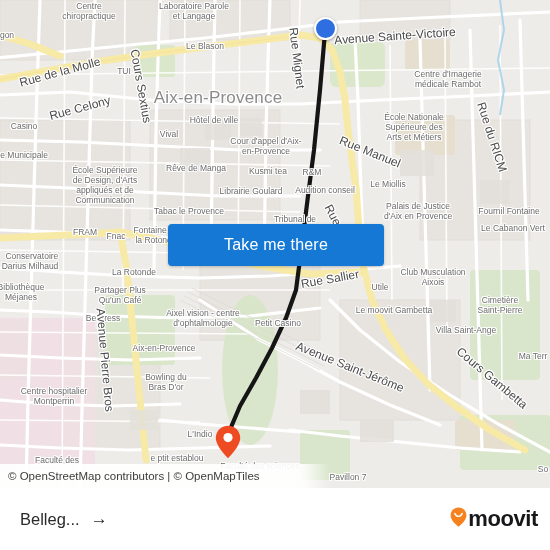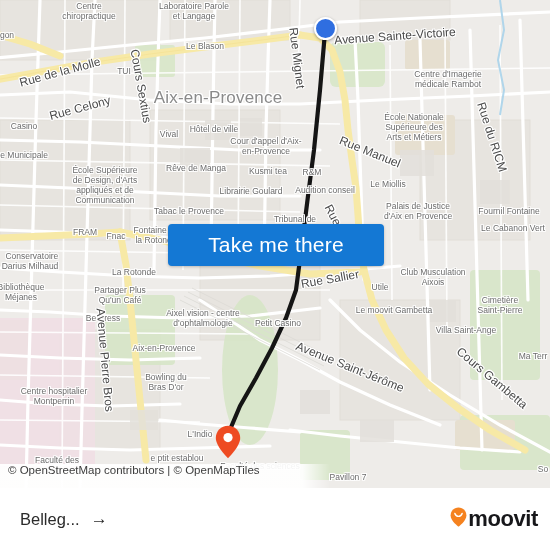--- a/index.html
+++ b/index.html
@@ -46,30 +46,30 @@
   #dest-marker{position:absolute;left:215px;top:425px;width:26px;height:34px;}
 
   
   #take-me-there{
     position:absolute;left:168px;top:224px;width:216px;height:42px;
     background:#1478d4;
     border-radius:4px;
     border:none;
     color:#ffffff;
     font-family:"Liberation Sans", sans-serif;
-    font-size:21px;
+    font-size:16px;
     letter-spacing:.2px;
     cursor:pointer;
     box-shadow:0 1px 3px rgba(0,0,0,.22);
   }
 
   
   #attribution{
     position:absolute;left:0;top:464px;height:24px;width:100%;
-    display:flex;
+    display:flex;align-items:center;
     font-size:11.5px;color:#3c3c3c;
     background:linear-gradient(to right, rgba(255,255,255,.93) 0%, rgba(255,255,255,.93) 55%, rgba(255,255,255,0) 60%);
     padding-left:8px;box-sizing:border-box;
     white-space:nowrap;
   }
 
   
   #bottom-bar{
     position:absolute;left:0;top:488px;width:550px;height:62px;
     background:#ffffff;
@@ -225,21 +225,21 @@
 chiropractique</div>
         <div class="map-label poi" style="left: 194px; top: 11px;">Laboratoire Parole
 et Langage</div>
         <div class="map-label poi" style="left: 7px; top: 35px;">gon</div>
         <div class="map-label poi" style="left: 205px; top: 46px; text-align: right;">Le Blason</div>
         <div class="map-label poi" style="left: 448px; top: 79px;">Centre d'Imagerie
 médicale Rambot</div>
         <div class="map-label poi" style="left: 124px; top: 71px;">TUI</div>
         <div class="map-label poi" style="left: 24px; top: 126px;">Casino</div>
         <div class="map-label poi city" style="left: 218px; top: 98px; font-size: 17px;">Aix-en-Provence</div>
-        <div class="map-label poi" style="left: 214px; top: 129px;">Hôtel de ville</div>
+        <div class="map-label poi" style="left: 214px; top: 120px;">Hôtel de ville</div>
         <div class="map-label poi" style="left: 169px; top: 134px;">Vival</div>
         <div class="map-label poi" style="left: 266px; top: 146px;">Cour d'appel d'Aix-
 en-Provence</div>
         <div class="map-label poi" style="left: 414px; top: 127px;">École Nationale
 Supérieure des
 Arts et Métiers</div>
         <div class="map-label poi" style="left: 22px; top: 155px;">ce Municipale</div>
         <div class="map-label poi" style="left: 196px; top: 168px;">Rêve de Manga</div>
         <div class="map-label poi" style="left: 268px; top: 171px;">Kusmi tea</div>
         <div class="map-label poi" style="left: 312px; top: 172px;">R&amp;M</div>

